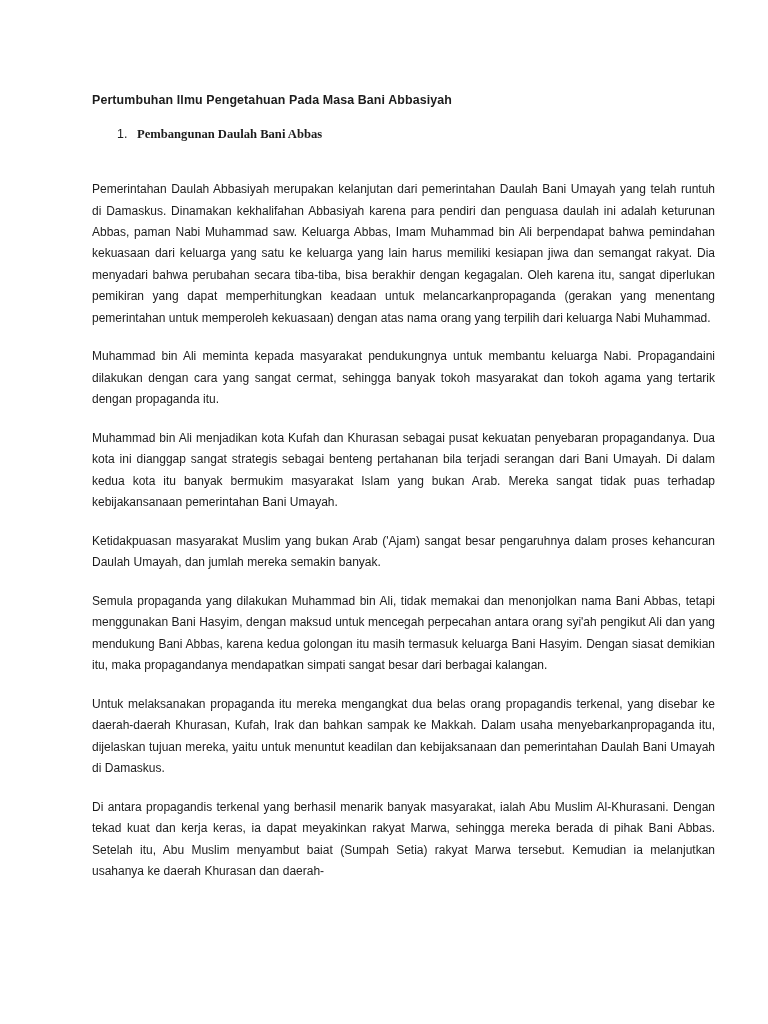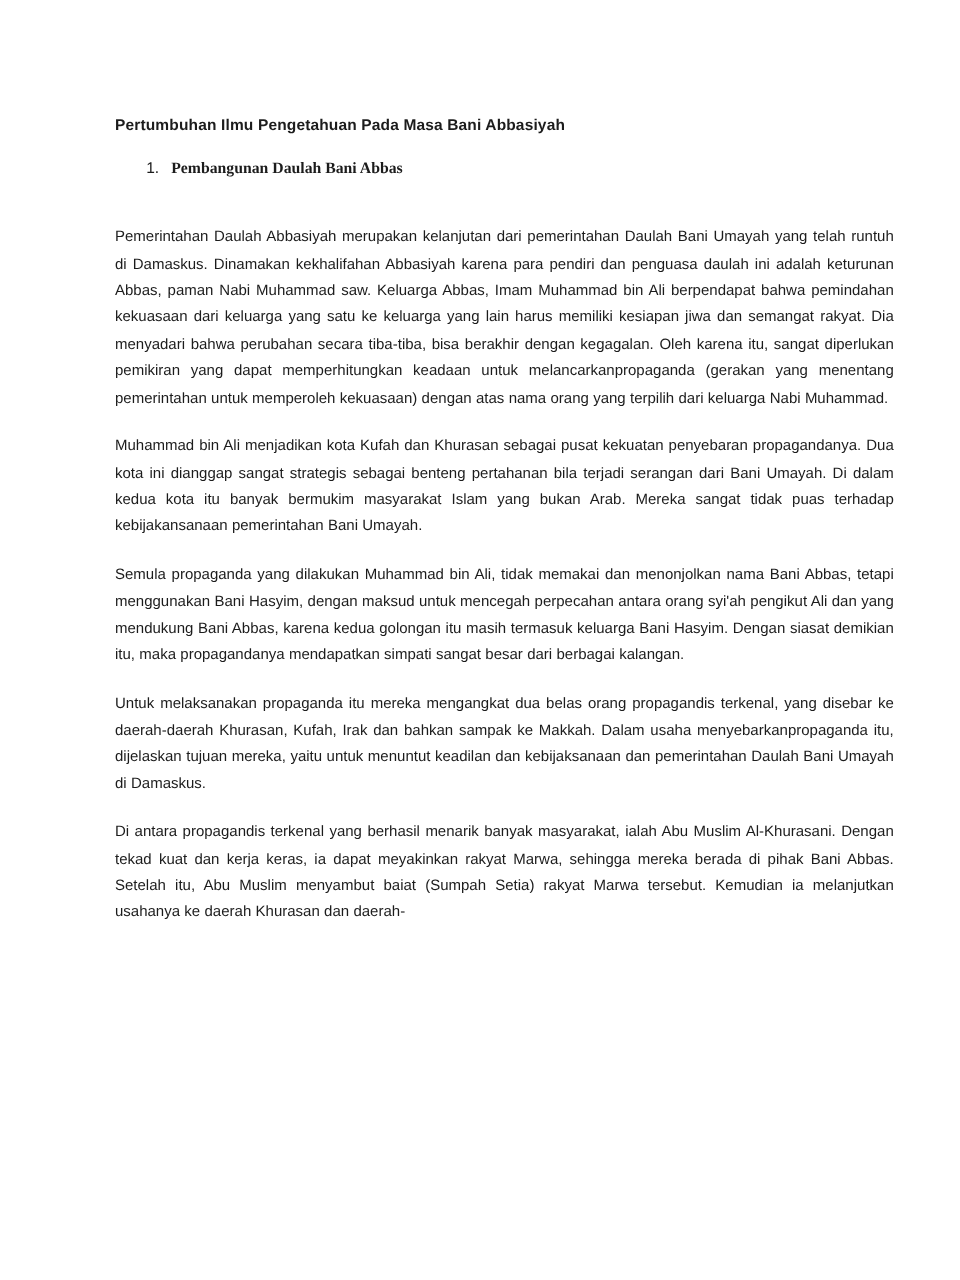--- a/index.html
+++ b/index.html
@@ -84,19 +84,21 @@
 
   <ol class="numbered-list">
     <li>
       <span class="list-marker">1.</span>
       <span class="list-label">Pembangunan Daulah Bani Abbas</span>
     </li>
   </ol>
 
   <div class="body-copy">
     <p class="para">Pemerintahan Daulah Abbasiyah merupakan kelanjutan dari pemerintahan Daulah Bani Umayah yang telah runtuh di Damaskus. Dinamakan kekhalifahan Abbasiyah karena para pendiri dan penguasa daulah ini adalah keturunan Abbas, paman Nabi Muhammad saw. Keluarga Abbas, Imam Muhammad bin Ali berpendapat bahwa pemindahan kekuasaan dari keluarga yang satu ke keluarga yang lain harus memiliki kesiapan jiwa dan semangat rakyat. Dia menyadari bahwa perubahan secara tiba-tiba, bisa berakhir dengan kegagalan. Oleh karena itu, sangat diperlukan pemikiran yang dapat memperhitungkan keadaan untuk melancarkanpropaganda (gerakan yang menentang pemerintahan untuk memperoleh kekuasaan) dengan atas nama orang yang terpilih dari keluarga Nabi Muhammad.</p>
+    <p class="para">Muhammad bin Ali meminta kepada masyarakat pendukungnya untuk membantu keluarga Nabi. Propagandaini dilakukan dengan cara yang sangat cermat, sehingga banyak tokoh masyarakat dan tokoh agama yang tertarik dengan propaganda itu.</p>
     <p class="para">Muhammad bin Ali menjadikan kota Kufah dan Khurasan sebagai pusat kekuatan penyebaran propagandanya. Dua kota ini dianggap sangat strategis sebagai benteng pertahanan bila terjadi serangan dari Bani Umayah. Di dalam kedua kota itu banyak bermukim masyarakat Islam yang bukan Arab. Mereka sangat tidak puas terhadap kebijakansanaan pemerintahan Bani Umayah.</p>
+    <p class="para">Ketidakpuasan masyarakat Muslim yang bukan Arab ('Ajam) sangat besar pengaruhnya dalam proses kehancuran Daulah Umayah, dan jumlah mereka semakin banyak.</p>
     <p class="para">Semula propaganda yang dilakukan Muhammad bin Ali, tidak memakai dan menonjolkan nama Bani Abbas, tetapi menggunakan Bani Hasyim, dengan maksud untuk mencegah perpecahan antara orang syi'ah pengikut Ali dan yang mendukung Bani Abbas, karena kedua golongan itu masih termasuk keluarga Bani Hasyim. Dengan siasat demikian itu, maka propagandanya mendapatkan simpati sangat besar dari berbagai kalangan.</p>
     <p class="para">Untuk melaksanakan propaganda itu mereka mengangkat dua belas orang propagandis terkenal, yang disebar ke daerah-daerah Khurasan, Kufah, Irak dan bahkan sampak ke Makkah. Dalam usaha menyebarkanpropaganda itu, dijelaskan tujuan mereka, yaitu untuk menuntut keadilan dan kebijaksanaan dan pemerintahan Daulah Bani Umayah di Damaskus.</p>
     <p class="para">Di antara propagandis terkenal yang berhasil menarik banyak masyarakat, ialah Abu Muslim Al-Khurasani. Dengan tekad kuat dan kerja keras, ia dapat meyakinkan rakyat Marwa, sehingga mereka berada di pihak Bani Abbas. Setelah itu, Abu Muslim menyambut baiat (Sumpah Setia) rakyat Marwa tersebut. Kemudian ia melanjutkan usahanya ke daerah Khurasan dan daerah-</p>
   </div>
 
 </div>
 
 </body></html>

